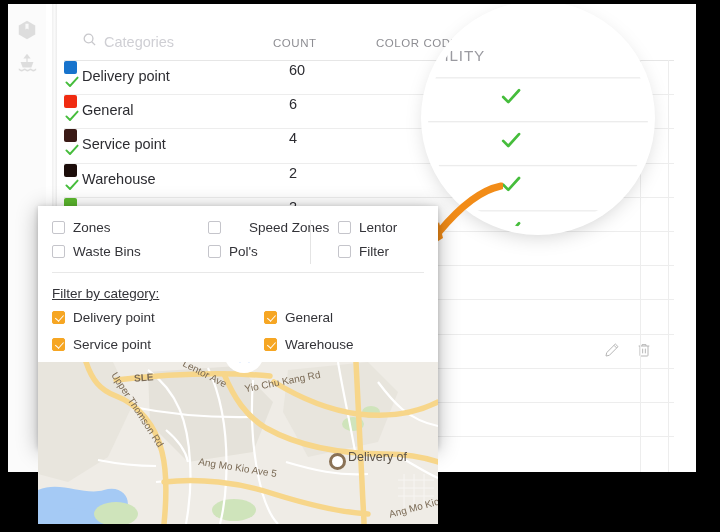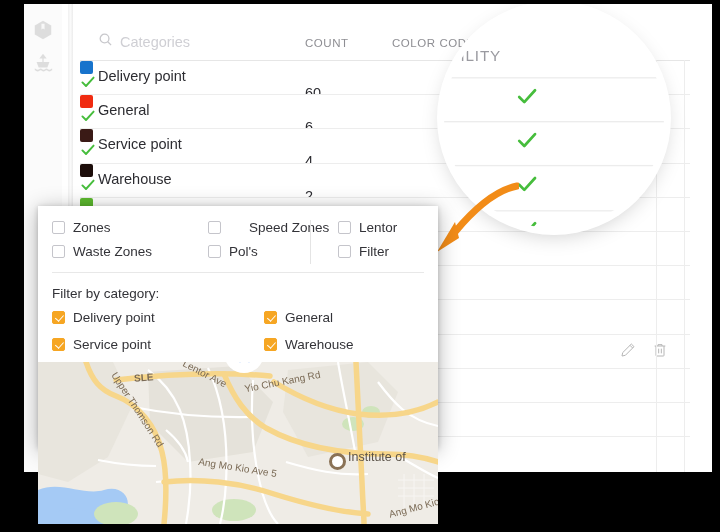--- a/index.html
+++ b/index.html
@@ -2,55 +2,55 @@
 <html><head>
 <meta charset="utf-8">
 <style>
   html,body{margin:0;padding:0;background:#000;}
   body{width:720px;height:532px;position:relative;overflow:hidden;
        font-family:"Liberation Sans","DejaVu Sans",sans-serif;
        -webkit-font-smoothing:antialiased;}
 
   
   #app-panel{position:absolute;left:8px;top:4px;width:688px;height:468px;
-             background:#ffffff;overflow:hidden;margin-left:16px;}
+             background:#ffffff;overflow:hidden;}
 
   
   #icon-rail{position:absolute;left:0;top:0;width:38px;height:100%;
              background:#fbfbfb;}
   .rail-icon{position:absolute;left:8px;width:22px;height:22px;opacity:.30;}
   #rail-icon-package{top:15px;}
   #rail-icon-ship{top:48px;}
   #rail-divider{position:absolute;left:44px;top:0;width:5px;height:100%;
                 background:linear-gradient(90deg,#f0f0f0,#fafafa,#ececec);}
 
   
   #table-area{position:absolute;left:56px;top:0;width:610px;height:100%;
               background:#fff;}
   #table-header{position:relative;height:56px;}
   .th{position:absolute;top:33px;font-size:11.5px;letter-spacing:.55px;
       color:#8e8e93;text-transform:uppercase;}
-  #th-count{left:225px;}
+  #th-count{left:209px;}
   #th-colorcode{left:312px;}
   #th-visibility{left:400px;}
 
   #search-box{position:absolute;left:18px;top:28px;display:flex;
               align-items:center;gap:7px;}
   #search-box svg{width:15px;height:15px;stroke:#c8c8cc;fill:none;
                   stroke-width:2.1;}
   #search-input{border:none;outline:none;font-size:14.5px;color:#55555a;
                 font-family:inherit;background:transparent;width:180px;padding:0;}
   #search-input::placeholder{color:#cfcfd4;}
 
   .row{position:relative;height:33.2px;border-top:1px solid #ededed;
        background:#fff;}
   .row:first-of-type{border-top:1px solid #e6e6e6;}
   .cell{position:absolute;font-size:14.5px;color:#2c2c31;}
   .c-name{left:18px;top:7px;}
-  .c-count{left:225px;top:24px;}
+  .c-count{left:225px;top:1px;}
   .c-color{left:312px;top:11px;width:13px;height:13px;border-radius:2px;}
   .c-vis{left:418px;top:5px;width:16px;height:16px;}
   .c-vis svg{width:16px;height:16px;fill:none;stroke-width:2.4;
              stroke-linecap:round;stroke-linejoin:round;}
   .vis-on svg{stroke:#46bd3c;}
   .vis-off svg{stroke:#dcdcdc;}
 
   .row-actions{position:absolute;left:540px;top:6px;display:flex;gap:16px;}
   .row-actions svg{width:16px;height:18px;stroke:#b6b6b6;fill:none;
                    stroke-width:1.5;}
@@ -93,21 +93,21 @@
   .box.checked::after{content:"";position:absolute;left:4px;top:1px;
        width:3.5px;height:7px;border:solid #fff;border-width:0 1.7px 1.7px 0;
        transform:rotate(42deg);}
   #grp-divider{position:absolute;left:272px;top:14px;width:1px;height:44px;
                background:#e4e4e4;}
   #layer-sep{position:absolute;left:14px;top:66px;width:372px;height:1px;
              background:#e8e8e8;}
 
   #category-group{position:absolute;left:0;top:72px;width:100%;height:82px;}
   #filter-title{position:absolute;left:14px;top:8px;font-size:13.5px;
-                color:#333338;}
+                color:#333338;text-decoration:underline;}
   .cat-row{position:absolute;display:flex;align-items:center;gap:8px;
            font-size:13.5px;color:#333338;}
 
   
   #map{position:absolute;left:0;top:156px;width:400px;height:162px;
        background:#efece6;overflow:hidden;}
   #map svg{position:absolute;left:0;top:0;}
   .maplbl{position:absolute;font-size:10px;color:#7a6a55;
           font-family:"Liberation Sans",sans-serif;white-space:nowrap;}
   #map-collapse{position:absolute;left:186px;top:-11px;width:40px;height:22px;
@@ -292,21 +292,21 @@
 
 <div id="filter-popup">
 
   <div id="layer-group">
       <div class="chk-row" style="left: 14px; top: 14px;">
         <span class="box"></span>
         <span>Zones</span>
       </div>
       <div class="chk-row" style="left: 14px; top: 38px;">
         <span class="box"></span>
-        <span>Waste Zones</span>
+        <span>Waste Bins</span>
       </div>
       <div class="chk-row" style="left: 170px; top: 14px; gap: 28px;">
         <span class="box"></span>
         <span>Speed Zones</span>
       </div>
       <div class="chk-row" style="left: 170px; top: 38px;">
         <span class="box"></span>
         <span>Pol's</span>
       </div>
       <div class="chk-row" style="left: 300px; top: 14px;">
@@ -394,16 +394,16 @@
 
     <div class="maplbl" style="left:96px;top:10px;transform:rotate(-4deg);font-weight:bold;">SLE</div>
     <div class="maplbl" style="left:143px;top:6px;transform:rotate(27deg);">Lentor Ave</div>
     <div class="maplbl" style="left:206px;top:14px;transform:rotate(-11deg);">Yio Chu Kang Rd</div>
     <div class="maplbl" style="left:56px;top:42px;transform:rotate(57deg);">Upper Thomson Rd</div>
     <div class="maplbl" style="left:160px;top:100px;transform:rotate(9deg);">Ang Mo Kio Ave 5</div>
     <div class="maplbl" style="left:350px;top:138px;transform:rotate(-15deg);">Ang Mo Kio A...</div>
 
     <div id="poi-dot"></div>
     <div id="poi-label">
-      <div>Institute of</div>
+      <div>Delivery of</div>
     </div>
   </div>
 </div>
 
 </body></html>

